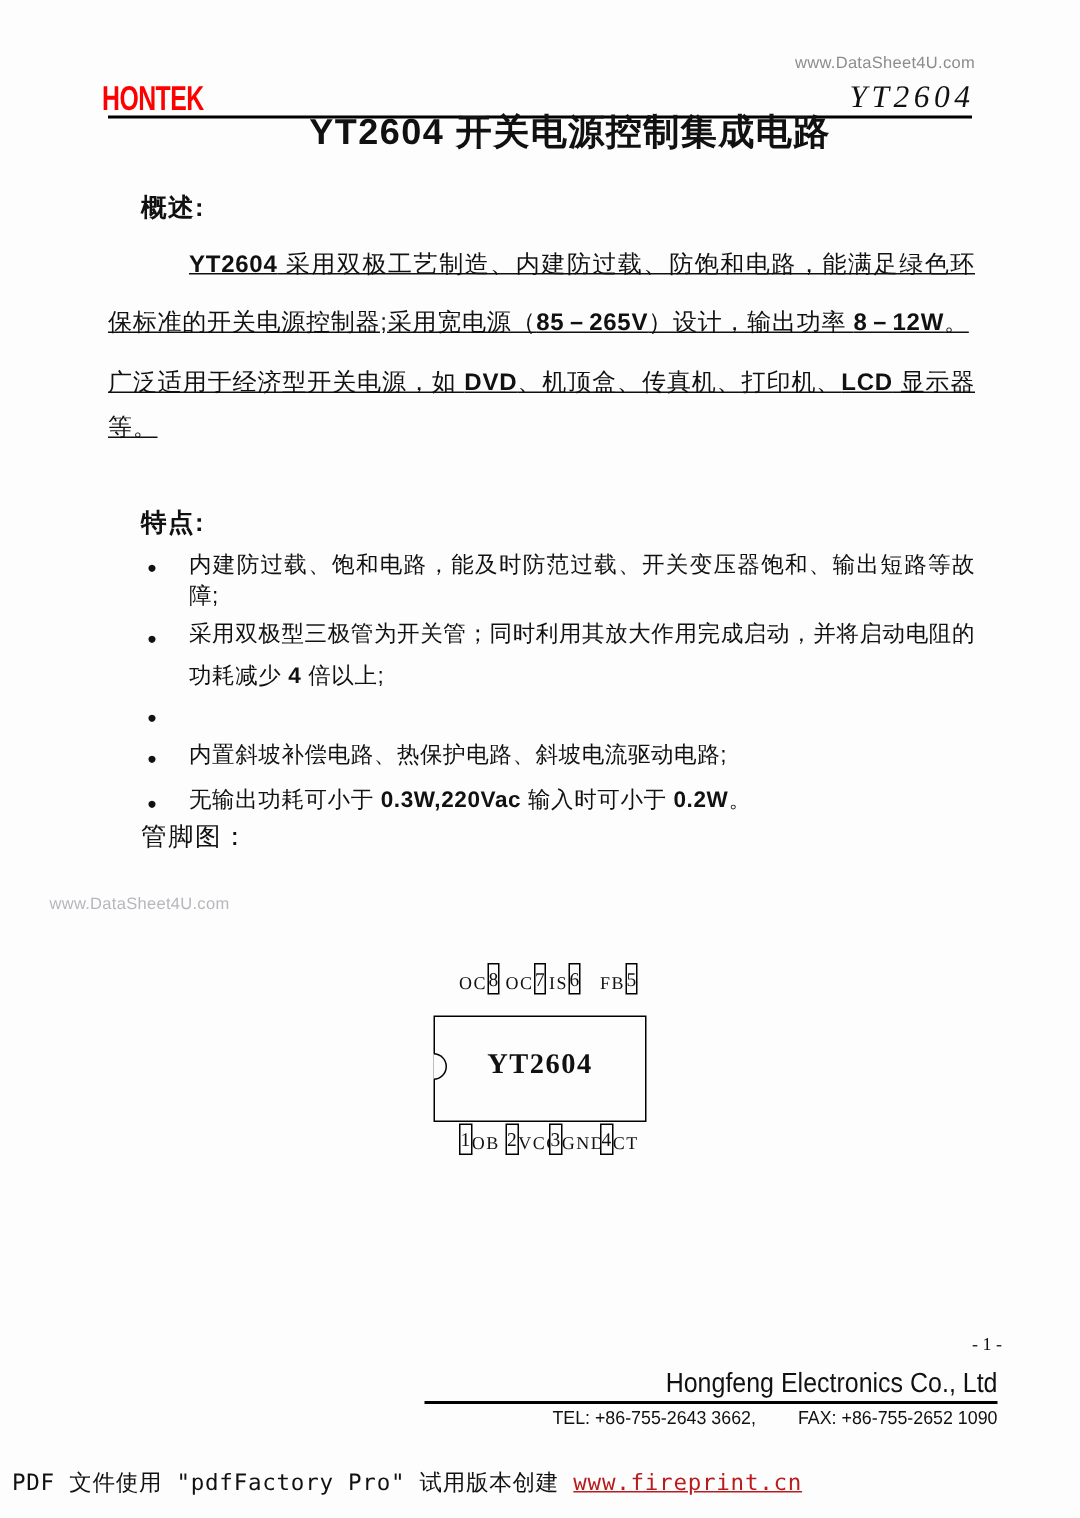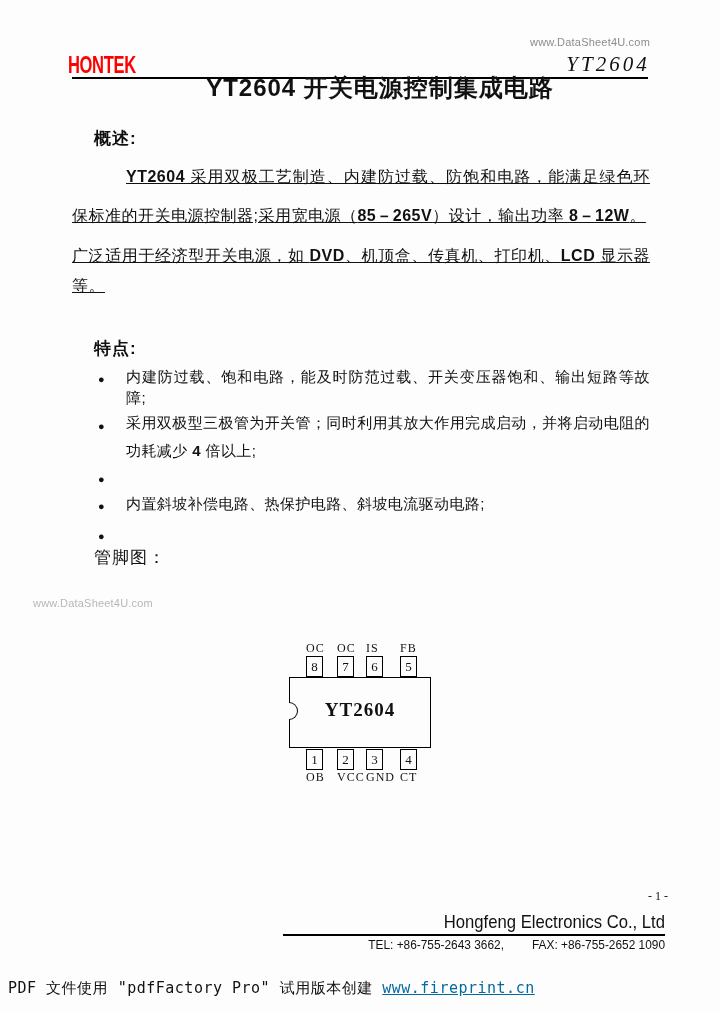--- a/index.html
+++ b/index.html
@@ -52,21 +52,21 @@
   
   .pin-diagram{top:642px;left:289px;width:142px;height:145px;
         font-family:"Liberation Serif","DejaVu Serif",serif;}
   .chip-body{position:absolute;left:0;top:35px;width:142px;height:71px;
         border:1.5px solid #000;box-sizing:border-box;background:#fdfdfe;}
   .notch{position:absolute;left:-1.5px;top:24px;width:9px;height:18px;
         border:1.5px solid #000;border-left:none;border-radius:0 11px 11px 0;
         box-sizing:border-box;background:#fdfdfe;}
   .chip-label{position:absolute;left:0;right:0;top:21px;text-align:center;
         font-size:19px;font-weight:700;letter-spacing:1px;}
-  .pin-col{position:absolute;width:16px;display:flex;flex-direction:column;align-items:flex-start;}
+  .pin-col{position:absolute;width:16px;display:flex;flex-direction:row;align-items:flex-end;}
   .pin-col.top{top:0;}
   .pin-col.bottom{top:107px;}
   .c0{left:17px;} .c1{left:48px;} .c2{left:77px;} .c3{left:111px;}
   .pin-label{white-space:nowrap;font-size:12px;letter-spacing:1px;height:14px;line-height:12px;}
   .pin-box{width:15px;height:19px;border:1.5px solid #000;box-sizing:content-box;
         text-align:center;line-height:19px;font-size:13px;background:#fdfdfe;}
   .pin-col.bottom .pin-label{padding-top:1px;}
 
   
   .page-num{top:889px;left:560px;width:108px;text-align:right;font-size:12px;
@@ -74,21 +74,21 @@
   .company{top:911px;left:283px;width:382px;text-align:right;font-size:18.5px;
         transform:scaleX(.9);transform-origin:100% 50%;white-space:nowrap;}
   .footer-rule{top:934px;left:283px;width:382px;height:2px;background:#000;}
   .contact{top:938px;left:283px;width:382px;text-align:right;font-size:12.5px;
         transform:scaleX(.95);transform-origin:100% 50%;white-space:nowrap;}
   .contact .fax{margin-left:26px;}
 
   
   .pdf-note{top:979px;left:8px;font-family:"DejaVu Sans Mono","Liberation Mono",monospace;
         font-size:15px;letter-spacing:.5px;white-space:nowrap;}
-  .pdf-note .link{color:#0369a1;text-decoration:underline;cursor:pointer;}
+  .pdf-note .link{color:#b91c1c;text-decoration:underline;cursor:pointer;}
 </style>
 </head>
 <body>
 
 <div class="abs wm-top">www.DataSheet4U.com</div>
 <div class="abs wm-left">www.DataSheet4U.com</div>
 
 <div class="abs logo">HONTEK</div>
 <div class="abs part-number">YT2604</div>
 <div class="abs header-rule"></div>
@@ -111,20 +111,21 @@
   </div>
   <div class="feat feat3">
     <span class="dot">●</span>
   </div>
   <div class="feat feat4">
     <span class="dot">●</span>
     <span class="feat-text"><span>内置斜坡补偿电路、热保护电路、斜坡电流驱动电路;</span></span>
   </div>
   <div class="feat feat5">
     <span class="dot">●</span>
+    <span class="feat-text"><span>无输出功耗可小于 </span><span class="b">0.3W,220Vac</span><span> 输入时可小于 </span><span class="b">0.2W</span><span>。</span></span>
   </div>
 </div>
 
 <div class="abs heading h-pins">管脚图：</div>
 <div class="abs pin-diagram">
   <div class="pin-col top c0">
     <span class="pin-label">OC</span>
     <span class="pin-box">8</span>
   </div>
   <div class="pin-col top c1">

